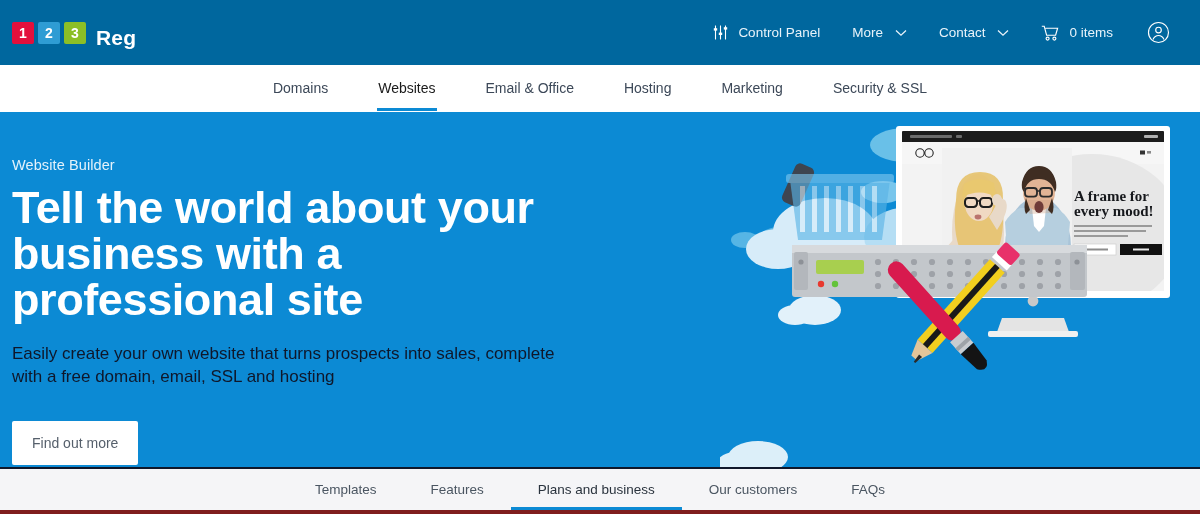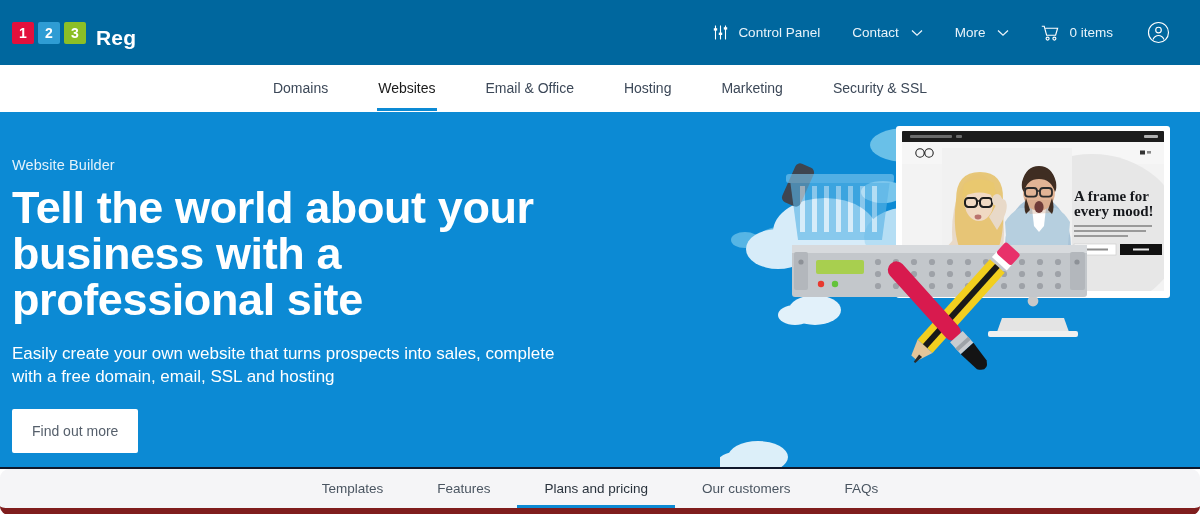--- a/index.html
+++ b/index.html
@@ -110,24 +110,24 @@
   }
   .hero-h1 {
     color: #ffffff;
     font-size: 45px;
     line-height: 1.02;
     font-weight: bold;
     letter-spacing: -0.4px;
     margin-bottom: 20px;
   }
   .hero-sub {
-    color: #ffffff;
+    color: #0f172a;
     font-size: 17px;
     line-height: 1.35;
-    margin-bottom: 20px;
+    margin-bottom: 32px;
     max-width: 555px;
   }
   .hero-btn {
     display: inline-flex;
     align-items: center;
     justify-content: center;
     background: #ffffff;
     color: #555f6b;
     font-size: 14px;
     border: none;
@@ -147,22 +147,21 @@
   }
   .illo svg { display: block; width: 480px; height: 357px; }
 
   
   .subnav {
     height: 46px;
     background: #f5f5f7;
     display: flex;
     align-items: stretch;
     justify-content: center;
-    border-bottom: 7px solid #7f1d1d;
-    border-radius: 9px;
+    border-bottom: 5px solid #7f1d1d;
   }
   .subnav-item {
     display: flex;
     align-items: center;
     padding: 0 27px;
     font-size: 13.5px;
     color: #4a5561;
     cursor: pointer;
     position: relative;
   }
@@ -197,30 +196,30 @@
           <line x1="13.5" y1="1.5" x2="13.5" y2="15.5"></line>
           <rect x="1.8" y="4.2" width="3.4" height="2.4" fill="#ffffff" stroke="none"></rect>
           <rect x="6.8" y="8.6" width="3.4" height="2.4" fill="#ffffff" stroke="none"></rect>
           <rect x="11.8" y="3.2" width="3.4" height="2.4" fill="#ffffff" stroke="none"></rect>
         </svg>
       </span>
       <span>Control Panel</span>
     </div>
 
     <div class="top-item">
-      <span>Contact</span>
+      <span>More</span>
       <span class="chev">
         <svg width="12" height="8" viewBox="0 0 12 8" fill="none" stroke="#e8f3fa" stroke-width="1.3">
           <polyline points="1,1.5 6,6.2 11,1.5"></polyline>
         </svg>
       </span>
     </div>
 
     <div class="top-item">
-      <span>More</span>
+      <span>Contact</span>
       <span class="chev">
         <svg width="12" height="8" viewBox="0 0 12 8" fill="none" stroke="#e8f3fa" stroke-width="1.3">
           <polyline points="1,1.5 6,6.2 11,1.5"></polyline>
         </svg>
       </span>
     </div>
 
     <div class="top-item">
       <span>
         <svg width="19" height="18" viewBox="0 0 19 18" fill="none" stroke="#ffffff" stroke-width="1.15">
@@ -463,21 +462,21 @@
 </section>
 
 <nav class="subnav">
   <div class="subnav-item">
     <span>Templates</span>
   </div>
   <div class="subnav-item">
     <span>Features</span>
   </div>
   <div class="subnav-item active">
-    <span>Plans and pricing</span>
+    <span>Plans and business</span>
   </div>
   <div class="subnav-item">
     <span>Our customers</span>
   </div>
   <div class="subnav-item">
     <span>FAQs</span>
   </div>
 </nav>
 
 </body></html>

